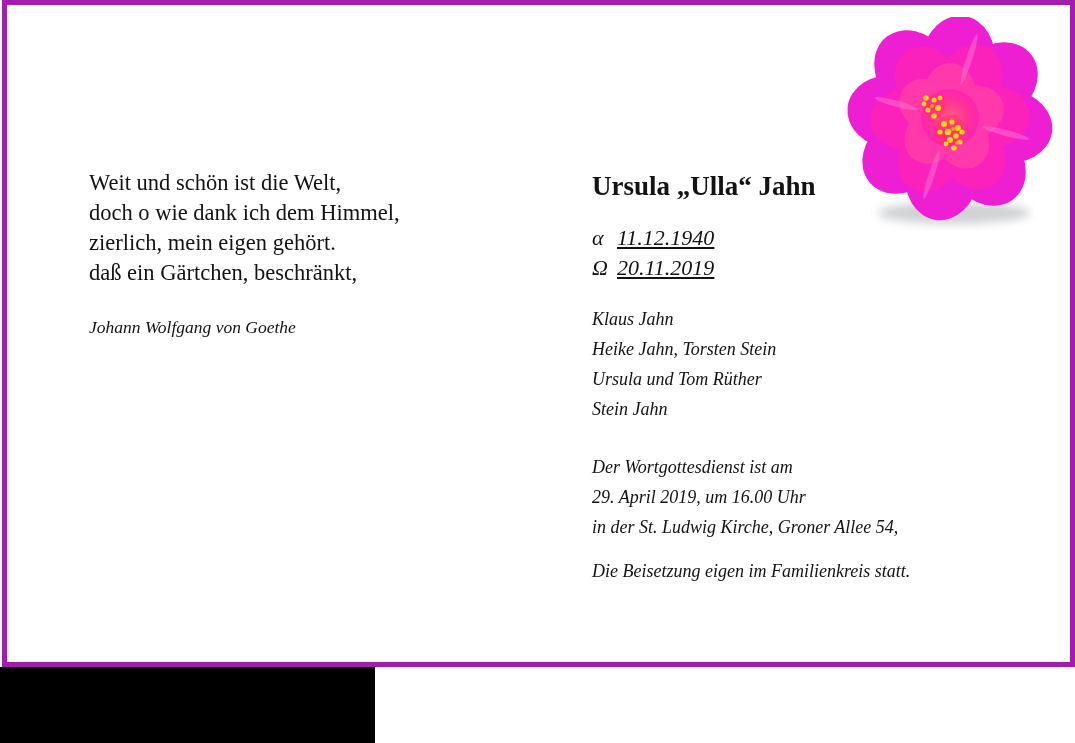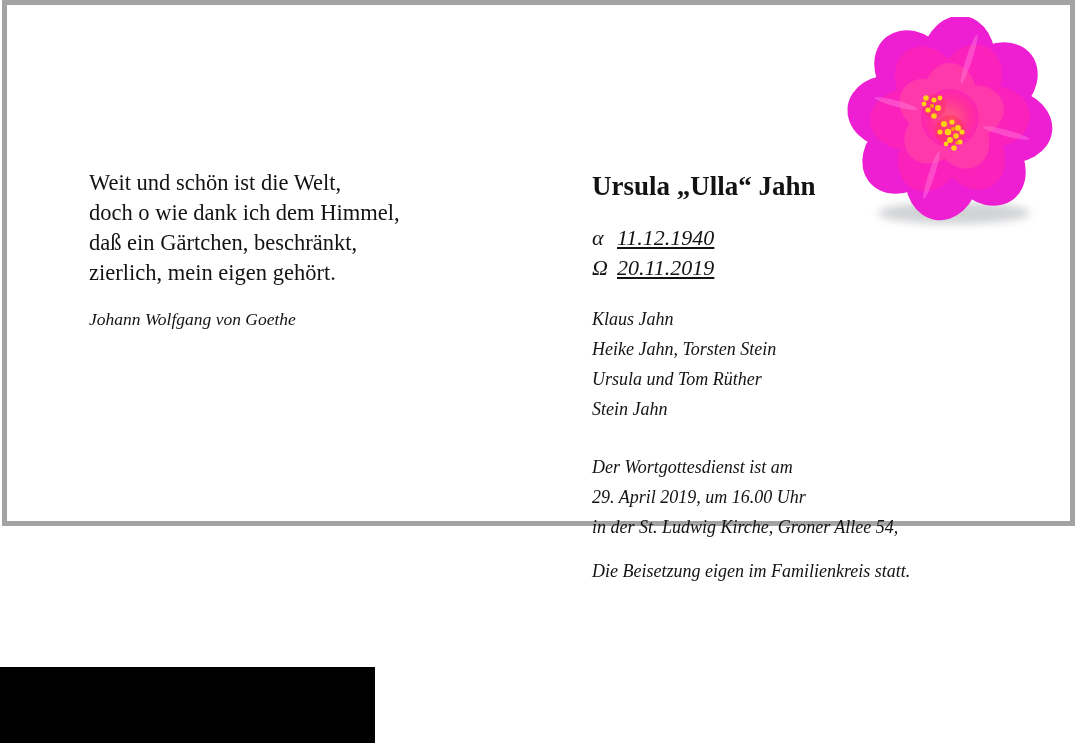--- a/index.html
+++ b/index.html
@@ -8,43 +8,43 @@
     width: 1075px;
     height: 743px;
     background: #ffffff;
     overflow: hidden;
     font-family: "Liberation Serif", "DejaVu Serif", serif;
     color: #131313;
   }
   .card {
     position: absolute;
     left: 2px; top: 0;
-    width: 1073px; height: 526px;
+    width: 1073px; height: 667px;
     box-sizing: border-box;
     background: #ffffff;
-    border: 5px solid #a3a3a3;
+    border: 5px solid #a21caf;
   }
   .redaction-block {
     position: absolute;
     left: 0; top: 667px;
     width: 375px; height: 76px;
     background: #000000;
   }
   .poem-block {
     position: absolute;
     left: 82px; top: 163px;
     width: 440px;
   }
   .poem-line {
     font-size: 22.5px;
     line-height: 30px;
     white-space: nowrap;
   }
   .poem-attribution {
-    margin-top: 19px;
+    margin-top: 27px;
     font-style: italic;
     font-size: 17.5px;
     line-height: 24px;
     white-space: nowrap;
   }
   .notice-column {
     position: absolute;
     left: 585px; top: 163px;
     width: 490px;
   }
@@ -84,22 +84,22 @@
 </head>
 <body>
 
 <div class="stage">
 
   <div class="card">
 
     <div class="poem-block">
       <div class="poem-line">Weit und schön ist die Welt,</div>
       <div class="poem-line">doch o wie dank ich dem Himmel,</div>
+      <div class="poem-line">zierlich, mein eigen gehört.</div>
       <div class="poem-line">daß ein Gärtchen, beschränkt,</div>
-      <div class="poem-line">zierlich, mein eigen gehört.</div>
       <div class="poem-attribution">Johann Wolfgang von Goethe</div>
     </div>
 
     <div class="notice-column">
       <div class="deceased-name">Ursula „Ulla“ Jahn</div>
 
       <div class="dates-block">
         <div class="date-line"><span class="date-symbol">α</span><span>11.12.1940</span></div>
         <div class="date-line"><span class="date-symbol">Ω</span><span>20.11.2019</span></div>
       </div>

